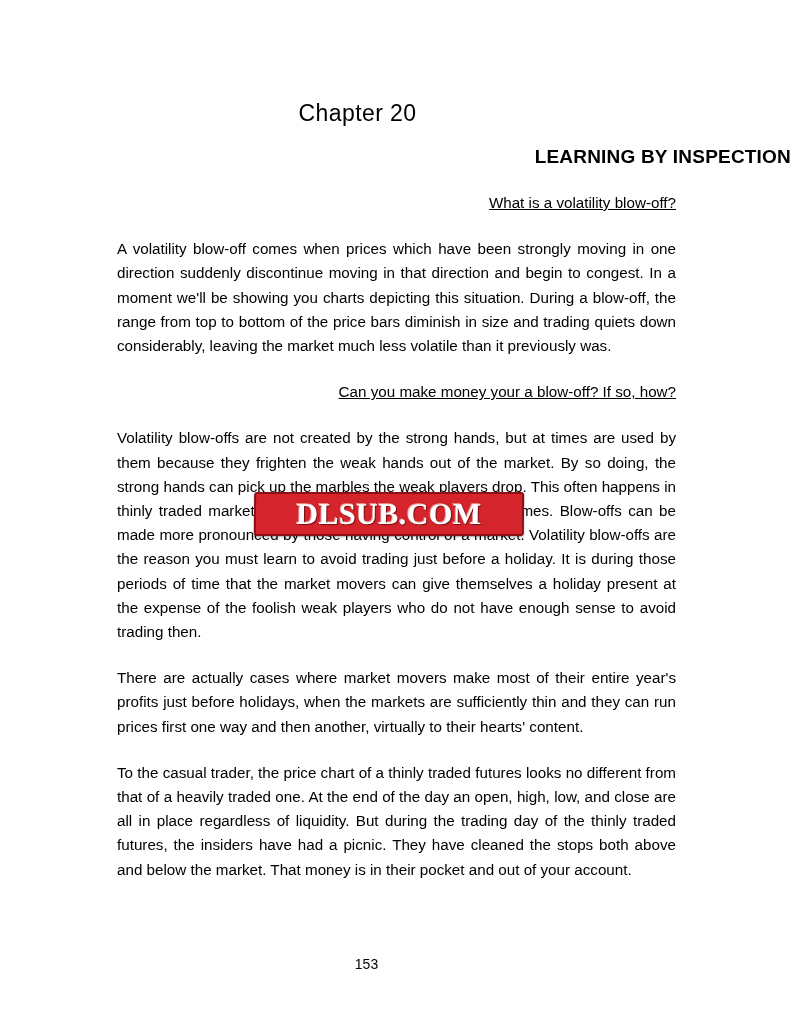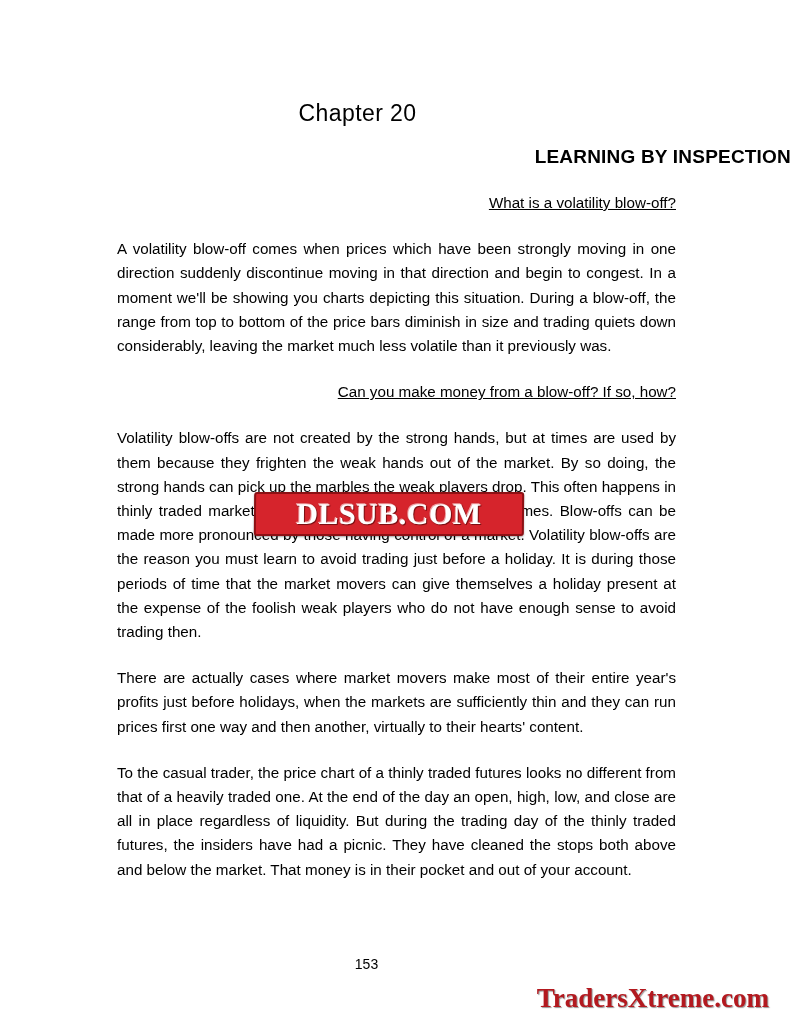--- a/index.html
+++ b/index.html
@@ -135,25 +135,24 @@
 <div class="page">
 
 
   <div class="chapter-title">Chapter 20</div>
 
   <div class="chapter-subtitle">LEARNING BY INSPECTION</div>
 
   <div class="body-col">
     <p class="para q">What  is a volatility blow-off?</p>
     <p class="para">A volatility blow-off comes when prices which have been strongly moving in one direction suddenly discontinue moving in that direction and begin to congest.  In a moment we'll be showing you charts depicting this situation.  During a blow-off, the range from top to bottom of the price bars diminish in size and trading quiets down considerably, leaving the market much less volatile than it previously was.</p>
-    <p class="para q">Can you make money from a blow-off?  If so, how?</p>
+    <p class="para q">Can you make money your a blow-off?  If so, how?</p>
     <p class="para">Volatility blow-offs are not created by the strong hands, but at times are used by them because they frighten the weak hands out of the market.   By so doing, the strong hands can pick up the marbles the weak players drop.  This often happens in thinly traded markets, and in all markets around holiday times.  Blow-offs can be made more pronounced by those having control of a market.  Volatility blow-offs are the reason you must learn to avoid trading just before a holiday.   It is during those periods of time that the market movers can give themselves a holiday present at the expense of the foolish weak players who do not have enough sense to avoid trading then.</p>
     <p class="para">There are actually cases where market movers make most of their entire year's profits just before holidays, when the markets are sufficiently thin and they can run prices first one way and then another, virtually to their hearts' content.</p>
     <p class="para last">To the casual trader, the price chart of a thinly traded futures looks no different from that of a heavily traded one.  At the end of the day an open, high, low, and close are all in place regardless of liquidity.  But during the trading day of the thinly traded futures, the insiders have had a picnic.  They have cleaned the stops both above and below the market.  That money is in their pocket and out of your account.</p>
   </div>
 
   <div class="wm-center">DLSUB.COM</div>
 
   <div class="page-number">153</div>
 
-  <div class="wm-bottom">TradersXtreme.com</div>
 
 </div>
 
 </body></html>

